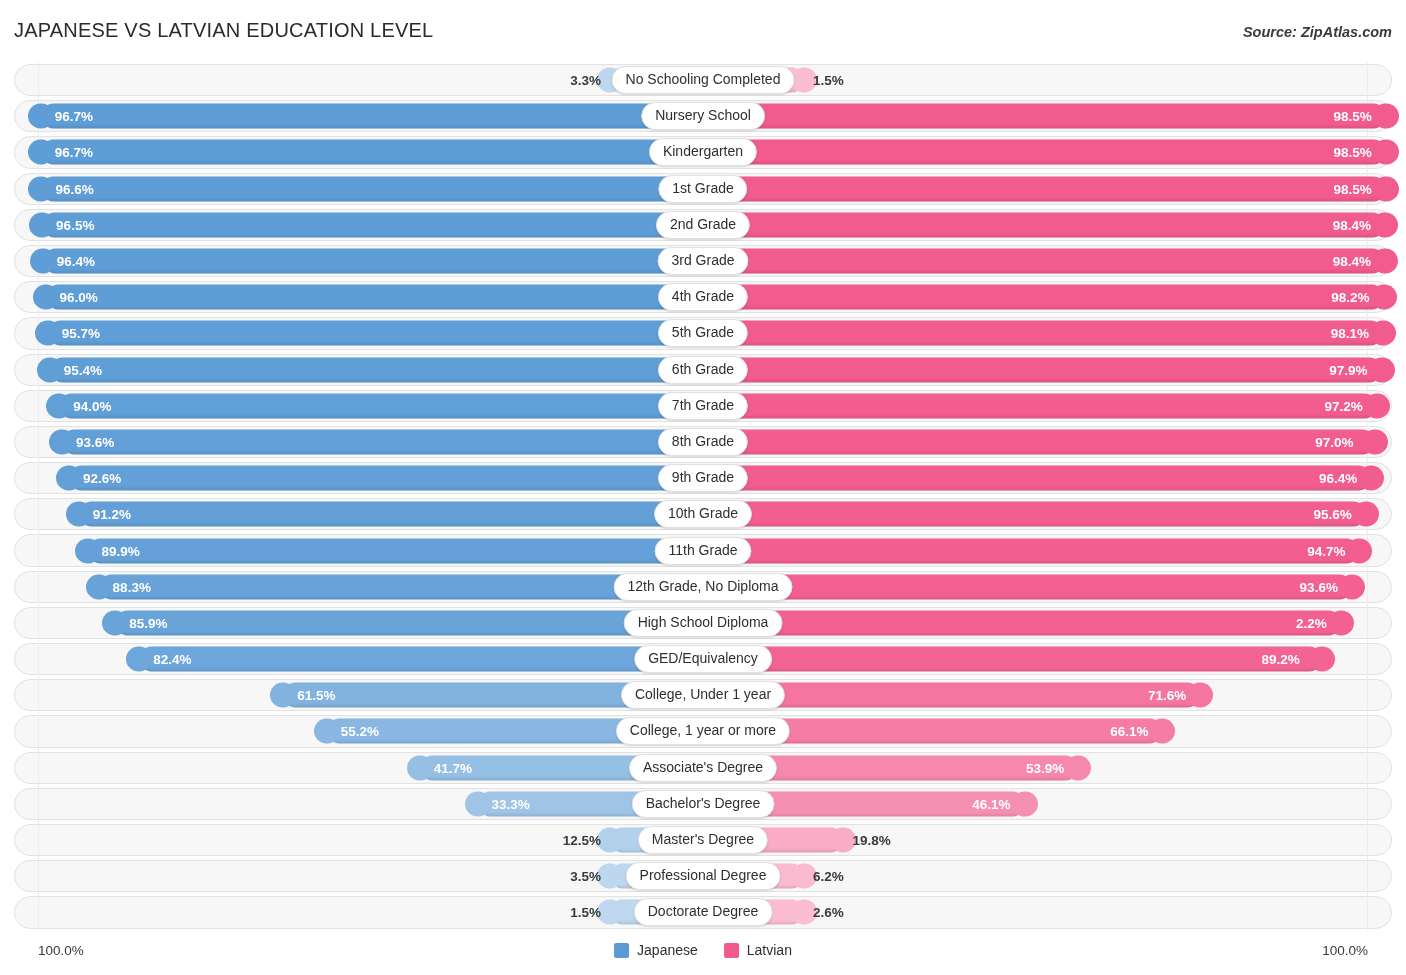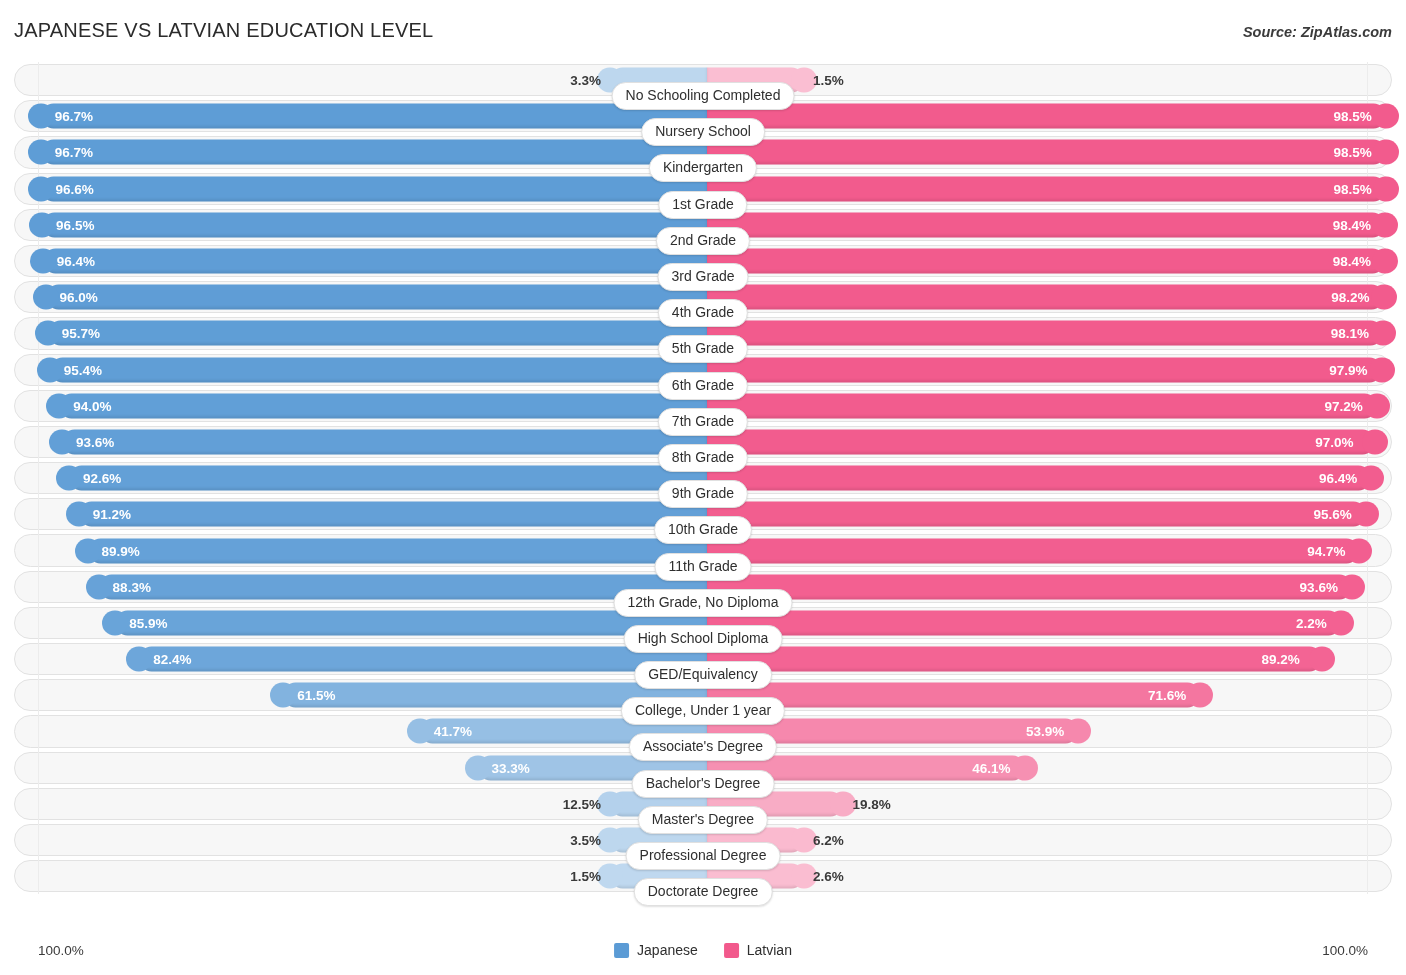--- a/index.html
+++ b/index.html
@@ -89,21 +89,20 @@
     transform:translate(-50%,-50%);
     background:#ffffff;
     border:1px solid #e0e0e0;
     border-radius:14px;
     height:26px;line-height:25px;
     padding:0 13px;
     font-size:14px;color:#2f2f2f;
     white-space:nowrap;
     box-shadow:0 1px 2px rgba(0,0,0,.13);
     z-index:5;
-    margin-top:16px;
   }
   
   .footer{
     position:absolute;left:0;top:937px;width:1406px;height:38px;
   }
   .axis-left{
     position:absolute;left:38px;top:6px;font-size:13.5px;color:#3a3a3a;
   }
   .axis-right{
     position:absolute;right:38px;top:6px;font-size:13.5px;color:#3a3a3a;
@@ -339,20 +338,32 @@
         <div class="val inside" style="left: 293.265px;">61.5%</div>
         <div class="val inside" style="left: 1136.32px; text-align: right; width: 46px;">71.6%</div>
       </div>
       <div class="pill">College, Under 1 year</div>
     </div>
     <div class="row">
       <div class="track"></div>
       <div class="gridline gl-left"></div>
       <div class="gridline gl-right"></div>
       <div class="barwrap">
+        <div class="bar left" style="width: 380.328px; background: rgb(137, 183, 225);"></div>
+        <div class="bar right" style="width: 455.429px; background: rgb(245, 124, 164);"></div>
+        <div class="val inside" style="left: 336.672px;">55.2%</div>
+        <div class="val inside" style="left: 1098.43px; text-align: right; width: 46px;">66.1%</div>
+      </div>
+      <div class="pill">College, 1 year or more</div>
+    </div>
+    <div class="row">
+      <div class="track"></div>
+      <div class="gridline gl-left"></div>
+      <div class="gridline gl-right"></div>
+      <div class="barwrap">
         <div class="bar left" style="width: 287.313px; background: rgb(150, 191, 228);"></div>
         <div class="bar right" style="width: 371.371px; background: rgb(246, 136, 173);"></div>
         <div class="val inside" style="left: 429.687px;">41.7%</div>
         <div class="val inside" style="left: 1014.37px; text-align: right; width: 46px;">53.9%</div>
       </div>
       <div class="pill">Associate's Degree</div>
     </div>
     <div class="row">
       <div class="track"></div>
       <div class="gridline gl-left"></div>

